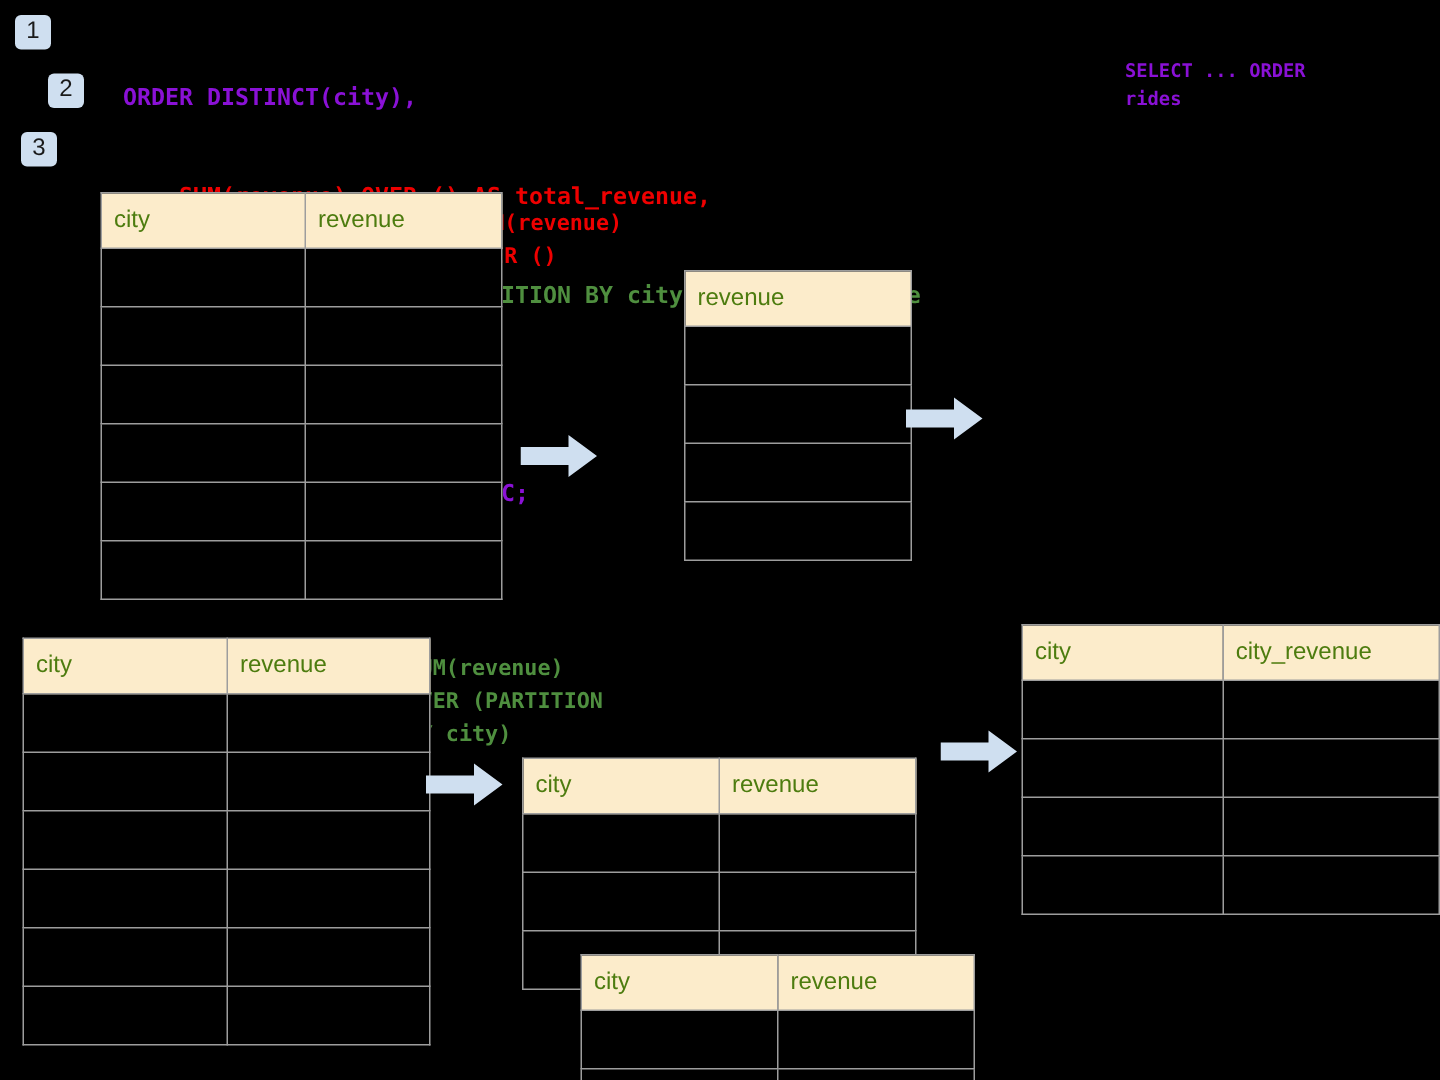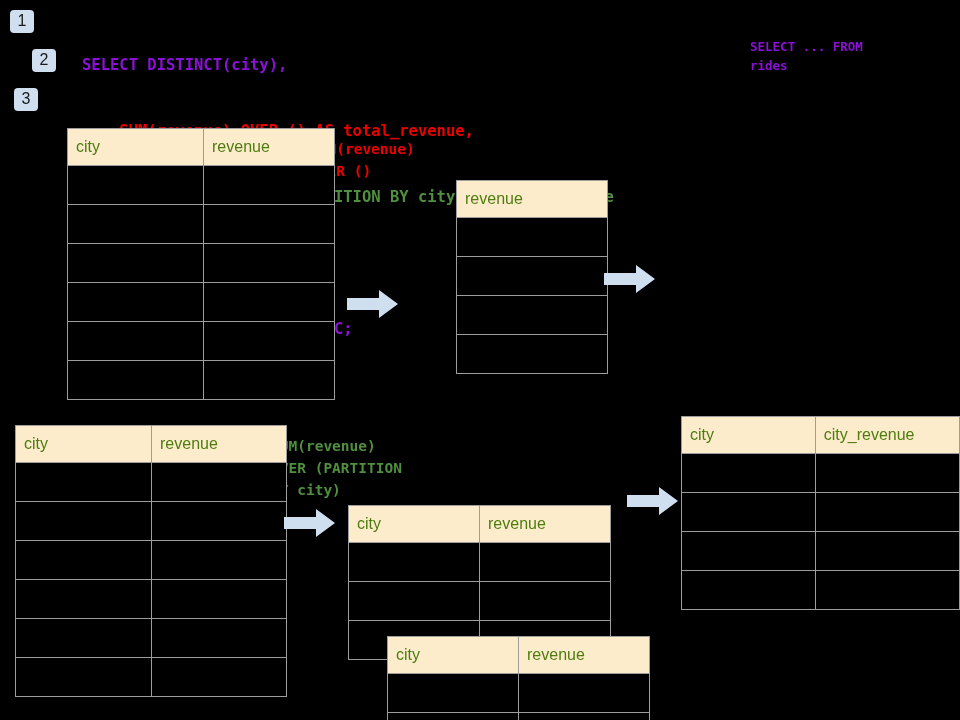--- a/index.html
+++ b/index.html
@@ -100,28 +100,28 @@
     <span>1</span>
   </div>
   <div class="badge" style="left:32px; top:49px;">
     <span>2</span>
   </div>
   <div class="badge" style="left:14px; top:88px;">
     <span>3</span>
   </div>
 
   <div class="sql" style="left:82px; top:10px;">
-    <div class="sql-line c-purple">SELECT DISTINCT(city),</div>
+    <div class="sql-line c-purple">ORDER DISTINCT(city),</div>
     <div class="sql-line c-red">    SUM(revenue) OVER () AS total_revenue,</div>
     <div class="sql-line c-green">    SUM(revenue) OVER (PARTITION BY city) as city_revenue</div>
     <div class="sql-line c-purple">  FROM rides</div>
     <div class="sql-line c-purple">  ORDER by city_revenue DESC;</div>
   </div>
 
-  <div class="note small c-purple" style="left:750px; top:37px;">SELECT ... FROM
+  <div class="note small c-purple" style="left:750px; top:37px;">SELECT ... ORDER
 rides</div>
 
   <div class="note c-red" style="left:310px; top:138px;">SUM(revenue)
 OVER ()</div>
 
   <div class="note c-green" style="left:271px; top:435px;">SUM(revenue)
 OVER (PARTITION
 BY city)</div>
 
   <table class="tbl" style="left:67px; top:128px;">

